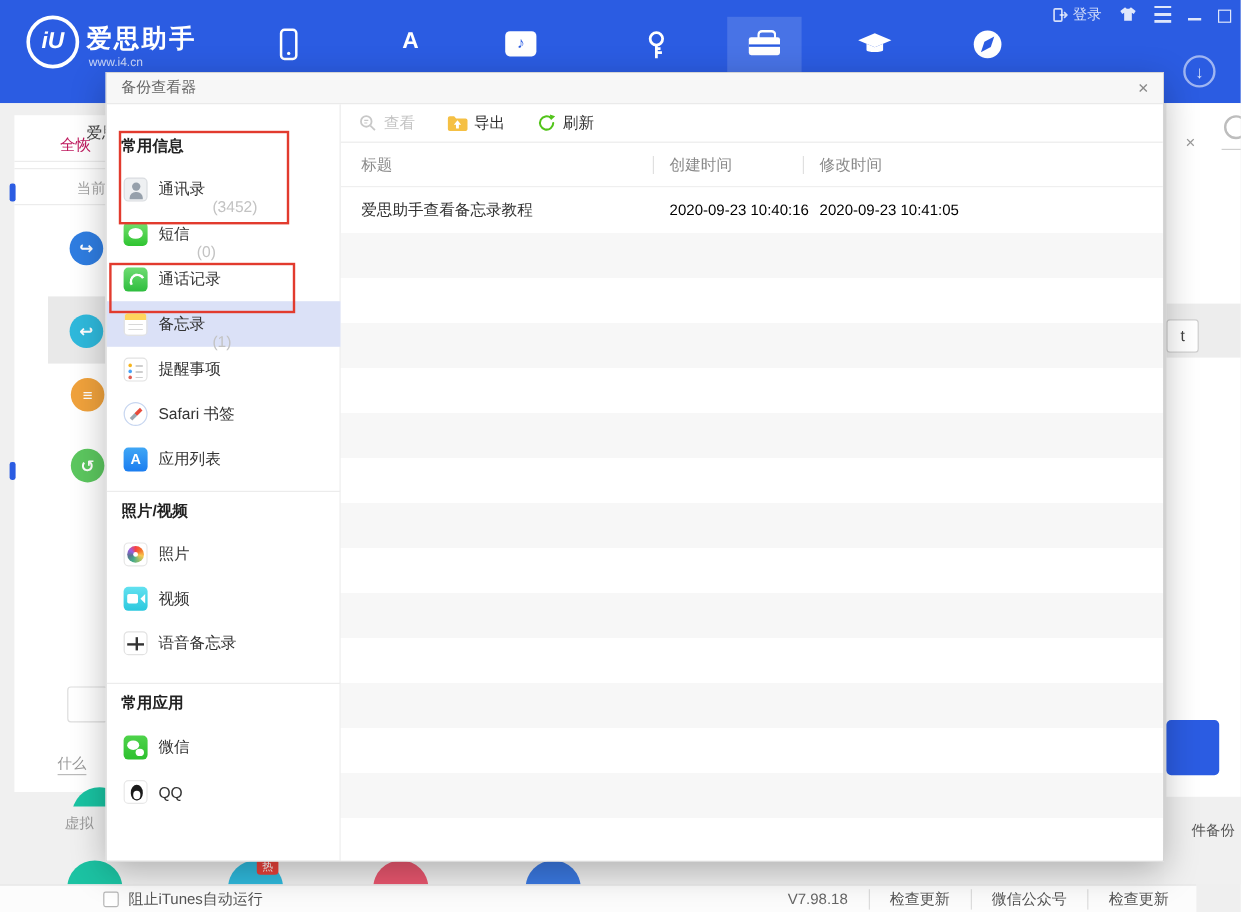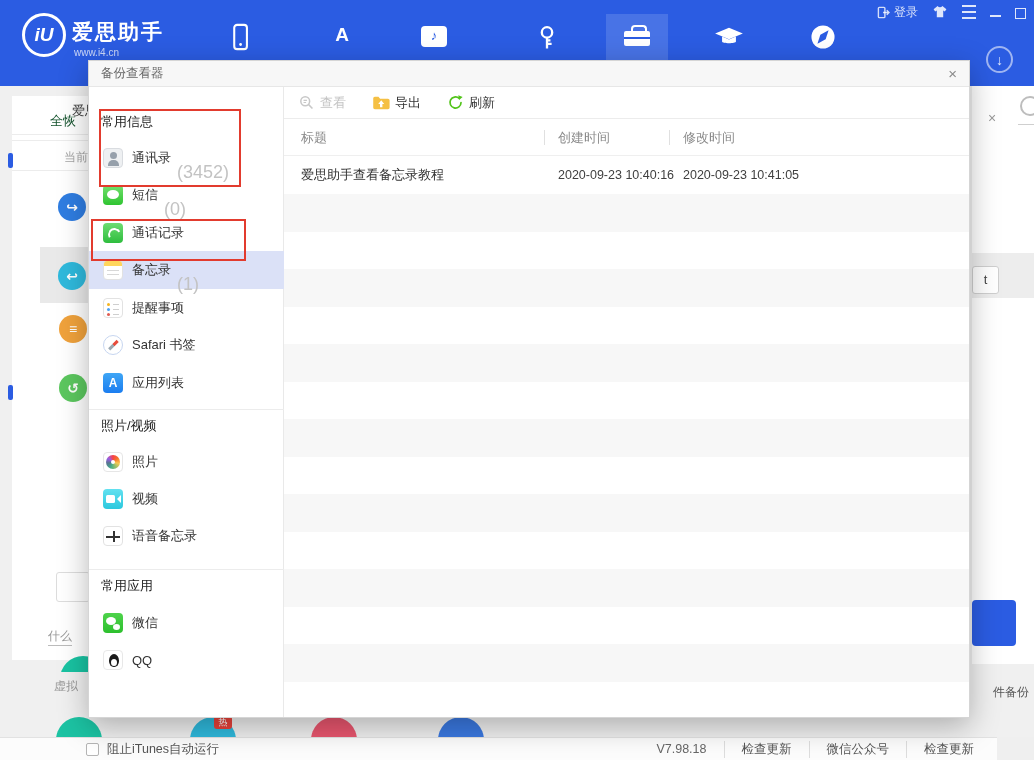--- a/index.html
+++ b/index.html
@@ -37,21 +37,21 @@
              width:14px; height:14px; }
   .ic-min { border-bottom:2px solid rgba(255,255,255,.85); width:11px; height:9px; }
   .ic-max { border:1.7px solid rgba(255,255,255,.85); width:11px; height:11px; margin-top:2px; }
   .dl-circle { position:absolute; left:986px; top:46px; width:27px; height:27px; border:2px solid rgba(255,255,255,.55);
                border-radius:50%; color:rgba(255,255,255,.85); font-size:14px; text-align:center; line-height:24px; }
 
   
   .bgL { position:absolute; left:0; top:86px; width:88px; height:651px; background:#f0f0f0; }
   .bgL-panel { position:absolute; left:12px; top:10px; width:76px; height:564px; background:#fff; }
   .bgL-brand { position:absolute; left:72px; top:16px; font-size:13px; color:#444; white-space:nowrap; }
-  .bgL-t1 { position:absolute; left:50px; top:26px; font-size:13px; color:#14532d; white-space:nowrap; }
+  .bgL-t1 { position:absolute; left:50px; top:26px; font-size:13px; color:#be185d; white-space:nowrap; }
   .bgL-line { position:absolute; left:12px; width:76px; height:1px; background:#ececec; }
   .bgL-t2 { position:absolute; left:64px; top:63px; font-size:12px; color:#a5a5a5; white-space:nowrap; }
   .accent-bar { position:absolute; left:8px; width:5px; height:15px; border-radius:2px; background:#2b5ce2; }
   .circ { position:absolute; width:28px; height:28px; border-radius:50%; color:#fff; font-size:14px; font-weight:bold;
           text-align:center; line-height:28px; }
   .grayrow { position:absolute; left:40px; top:161px; width:48px; height:56px; background:#e9e9e9; }
   .c-blue { background:#2f7de1; }
   .c-cyan { background:#2fb9dc; }
   .c-orange { background:#f0a23c; }
   .c-green { background:#5cc75f; }
@@ -93,26 +93,26 @@
 
   
   .modal { position:absolute; left:88px; top:60px; width:882px; height:658px; background:#fff;
            border:1px solid #d5d5d5; box-shadow:0 8px 28px rgba(0,0,0,.28); z-index:10; }
   .m-titlebar { position:absolute; left:0; top:0; right:0; height:26px; background:#f7f7f7; border-bottom:1px solid #e7e7e7; }
   .m-title { position:absolute; left:12px; top:0; line-height:25px; font-size:12.5px; color:#666; }
   .m-close { position:absolute; right:12px; top:0; line-height:25px; font-size:15px; color:#8a8a8a; }
 
   
   .m-side { position:absolute; left:0; top:26px; bottom:0; width:195px; background:#fff; border-right:1px solid #e9e9e9; }
-  .sec-h { position:absolute; left:12px; font-size:13px; font-weight:normal; color:#222; }
+  .sec-h { position:absolute; left:12px; font-size:13px; font-weight:bold; color:#222; }
   .sec-line { position:absolute; left:0; width:195px; height:1px; background:#ececec; }
   .sitem { position:absolute; left:0; width:195px; height:38px; display:flex; align-items:center; padding-left:14px; gap:9px; }
   .sitem.sel { background:#dbe1f7; }
   .lbl { font-size:13px; color:#333; white-space:nowrap; }
-  .cnt { font-size:18px; color:#c3c3c3; margin-left:-3px;margin-top:28px; }
+  .cnt { font-size:13px; color:#c3c3c3; margin-left:-3px;margin-top:28px; }
   .si { width:20px; height:20px; border-radius:4px; position:relative; flex:none; }
 
   .ic-contacts { background:#eef0f2; border:1px solid #d9dce0; }
   .ic-contacts::before { content:""; position:absolute; left:6px; top:3px; width:7px; height:7px; border-radius:50%; background:#96a0ab; }
   .ic-contacts::after { content:""; position:absolute; left:4px; top:11px; width:11px; height:6px; border-radius:5px 5px 0 0; background:#96a0ab; }
   .ic-sms { background:linear-gradient(#74e06f,#2fc431); }
   .ic-sms::before { content:""; position:absolute; left:4px; top:5px; width:12px; height:9px; border-radius:50%; background:#fff; }
   .ic-call { background:linear-gradient(#6edc72,#2ebd3e); }
   .ic-call::before { content:""; position:absolute; left:5px; top:5px; width:9px; height:9px;
                      border:2.5px solid transparent; border-left-color:#fff; border-top-color:#fff;
@@ -155,21 +155,21 @@
   .m-toolbar { position:absolute; left:0; right:0; top:0; height:32px; border-bottom:1px solid #ececec;
                display:flex; align-items:center; padding-left:14px; gap:26px; }
   .tbtn { display:flex; align-items:center; gap:5px; font-size:13px; color:#333; }
   .tbtn.dis { color:#c4c4c4; }
   .colhead { position:absolute; left:0; right:0; top:32px; height:37px; border-bottom:1px solid #efefef; }
   .colhead span { position:absolute; top:0; line-height:37px; font-size:13px; color:#8a8a8a; }
   .cdiv { position:absolute; top:11px; width:1px; height:15px; background:#e0e0e0; }
   .rowdata { position:absolute; left:0; right:0; top:69px; height:38px; }
   .rowdata span { position:absolute; top:0; line-height:38px; white-space:nowrap; }
   .rd-title { left:17px; font-size:13px; color:#333; }
-  .rd-time { font-size:12.5px; color:#404040; }
+  .rd-time { font-size:12.5px; color:#000000; }
   .zebra { position:absolute; left:0; right:0; top:107px; bottom:0;
            background:repeating-linear-gradient(180deg,#f7f7f7 0 38px,#ffffff 38px 75px); }
 
   
   .redbox { position:absolute; border:2px solid #e23b2e; z-index:40; }
   .rb1 { left:99px; top:109px; width:142px; height:78px; }
   .rb2 { left:91px; top:219px; width:155px; height:42px; }
 
   svg { display:block; }
 </style>

